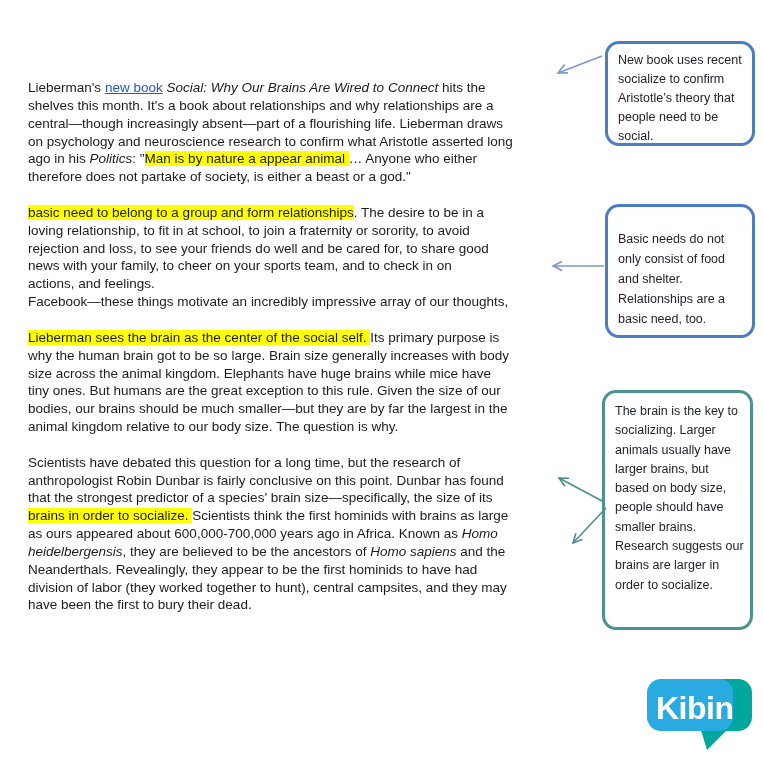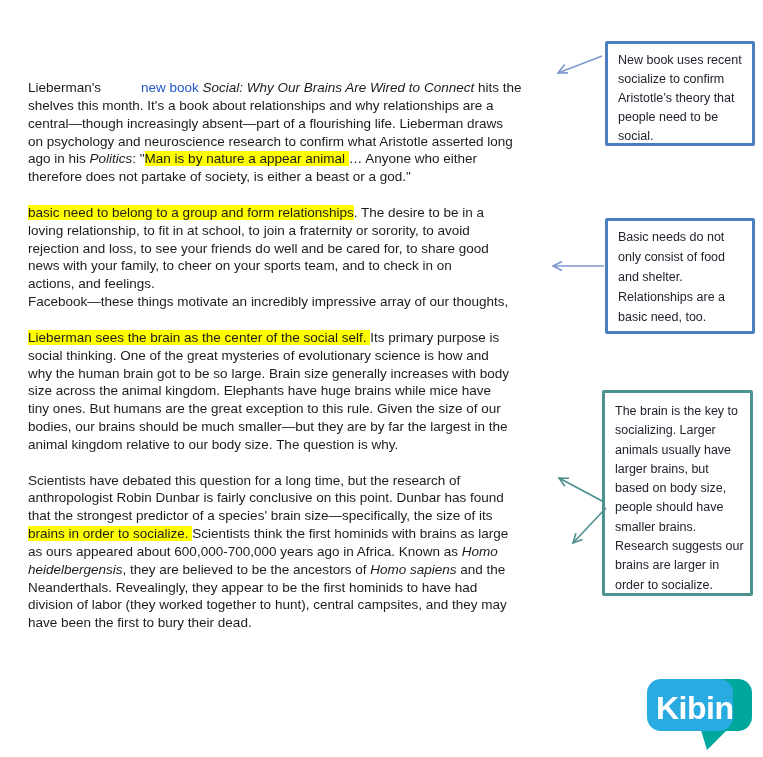--- a/index.html
+++ b/index.html
@@ -7,34 +7,34 @@
     width:763px;height:757px;position:relative;background:#ffffff;
     font-family:"Liberation Sans",sans-serif;overflow:hidden;
     color:var(--text,#1c1c1c);
   }
   
   .article{position:absolute;left:28px;top:79px;font-size:13.5px;}
   .para{margin:0 0 17.85px 0;}
   .line{line-height:17.85px;height:17.85px;white-space:pre;}
   .i{font-style:italic;margin-top:36px;}
   .hl{background:var(--highlight,#ffff00);}
-  .lnk{color:var(--link,#2157c9);cursor:pointer;margin-left:36px;}
+  .lnk{color:var(--link,#2157c9);text-decoration:underline;cursor:pointer;}
   
   .cbox{
     position:absolute;background:#ffffff;box-sizing:border-box;
-    border:3px solid var(--box-blue,#4a7ec0);border-radius:2px;
+    border:3px solid var(--box-blue,#4a7ec0);border-radius:14px;
     font-size:12.5px;color:var(--comment-text,#20242e);
     padding:7px 4px 0 10px;
   }
   .cbox .cline{white-space:pre;}
   .cbox1{left:605px;top:41px;width:150px;height:105px;}
   .cbox1 .cline{line-height:19px;}
-  .cbox2{left:605px;top:218px;width:150px;height:116px;padding-top:6px;}
+  .cbox2{left:605px;top:204px;width:150px;height:134px;padding-top:22px;}
   .cbox2 .cline{line-height:20px;}
-  .cbox3{left:602px;top:390px;width:151px;height:206px;border-color:var(--box-teal,#4d9191);padding-top:9px;}
+  .cbox3{left:602px;top:390px;width:151px;height:240px;border-color:var(--box-teal,#4d9191);padding-top:9px;}
   .cbox3 .cline{line-height:19.3px;}
   
   .arrows{position:absolute;left:0;top:0;pointer-events:none;}
   .arrow-blue{stroke:var(--arrow-blue,#7e97cf);}
   .arrow-teal{stroke:var(--arrow-teal,#4d8f8f);}
   .arrows polyline,.arrows line{fill:none;stroke-width:1.6;}
   
   .logo{position:absolute;left:647px;top:679px;width:106px;height:74px;}
   .logo text{
     font-family:"Liberation Sans",sans-serif;font-weight:bold;
@@ -56,21 +56,20 @@
     <div class="para">
       <div class="line"><span class="hl">basic need to belong to a group and form relationships</span><span>. The desire to be in a</span></div>
       <div class="line"><span>loving relationship, to fit in at school, to join a fraternity or sorority, to avoid</span></div>
       <div class="line"><span>rejection and loss, to see your friends do well and be cared for, to share good</span></div>
       <div class="line"><span>news with your family, to cheer on your sports team, and to check in on</span></div>
       <div class="line"><span>actions, and feelings.</span></div>
       <div class="line"><span>Facebook—these things motivate an incredibly impressive array of our thoughts,</span></div>
     </div>
     <div class="para">
       <div class="line"><span class="hl">Lieberman sees the brain as the center of the social self. </span><span>Its primary purpose is</span></div>
-      <div class="line"><span>social thinking. One of the great mysteries of evolutionary science is how and</span></div>
       <div class="line"><span>why the human brain got to be so large. Brain size generally increases with body</span></div>
       <div class="line"><span>size across the animal kingdom. Elephants have huge brains while mice have</span></div>
       <div class="line"><span>tiny ones. But humans are the great exception to this rule. Given the size of our</span></div>
       <div class="line"><span>bodies, our brains should be much smaller—but they are by far the largest in the</span></div>
       <div class="line"><span>animal kingdom relative to our body size. The question is why.</span></div>
     </div>
     <div class="para">
       <div class="line"><span>Scientists have debated this question for a long time, but the research of</span></div>
       <div class="line"><span>anthropologist Robin Dunbar is fairly conclusive on this point. Dunbar has found</span></div>
       <div class="line"><span>that the strongest predictor of a species' brain size—specifically, the size of its</span></div>

